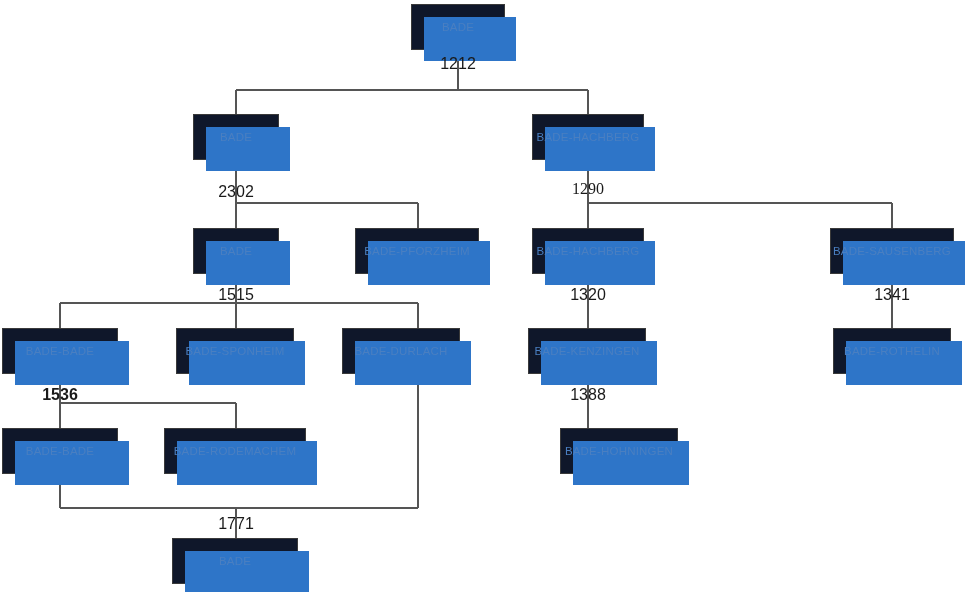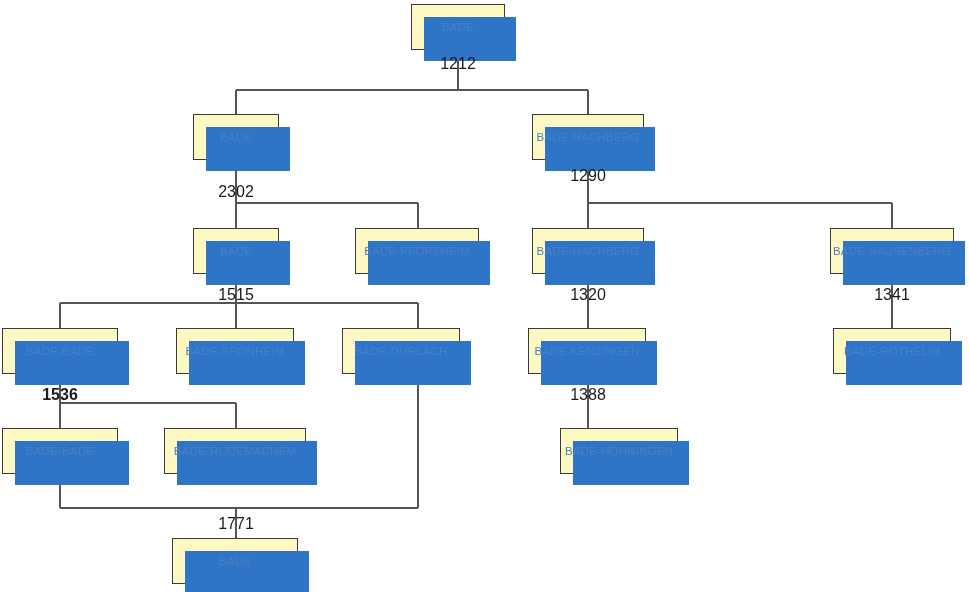--- a/index.html
+++ b/index.html
@@ -23,21 +23,21 @@
     left: 0;
     top: 0;
     width: 969px;
     height: 592px;
   }
   
   .node {
     position: absolute;
     box-sizing: border-box;
     height: 46px;
-    background: #fef9c3;
+    background: #0f172a;
     border: 1.5px solid #3a3a3a;
     display: flex;
     align-items: center;
     justify-content: center;
     z-index: 3;
   }
   .node .shadow {
     position: absolute;
     left: 12px;
     top: 12px;
@@ -108,21 +108,21 @@
       <path d="M418,328 L418,508"></path>
       <path d="M60,508 L418,508"></path>
       <path d="M236,508 L236,538"></path>
 
     </g>
   </svg>
 
   <div id="year-layer">
       <div class="year" style="left: 458px; top: 55px;">1212</div>
       <div class="year" style="left: 236px; top: 183px;">2302</div>
-      <div class="year" style="left: 588px; top: 167px;">1290</div>
+      <div class="year" style="left: 588px; top: 180px; font-family: Liberation Serif, serif;">1290</div>
       <div class="year" style="left: 236px; top: 286px;">1515</div>
       <div class="year" style="left: 588px; top: 286px;">1320</div>
       <div class="year" style="left: 892px; top: 286px;">1341</div>
       <div class="year" style="left: 60px; top: 386px; font-weight: bold;">1536</div>
       <div class="year" style="left: 588px; top: 386px;">1388</div>
       <div class="year" style="left: 236px; top: 515px;">1771</div>
     </div>
 
   <div id="node-layer">
       <div class="node" style="left: 411px; top: 4px; width: 94px;">

